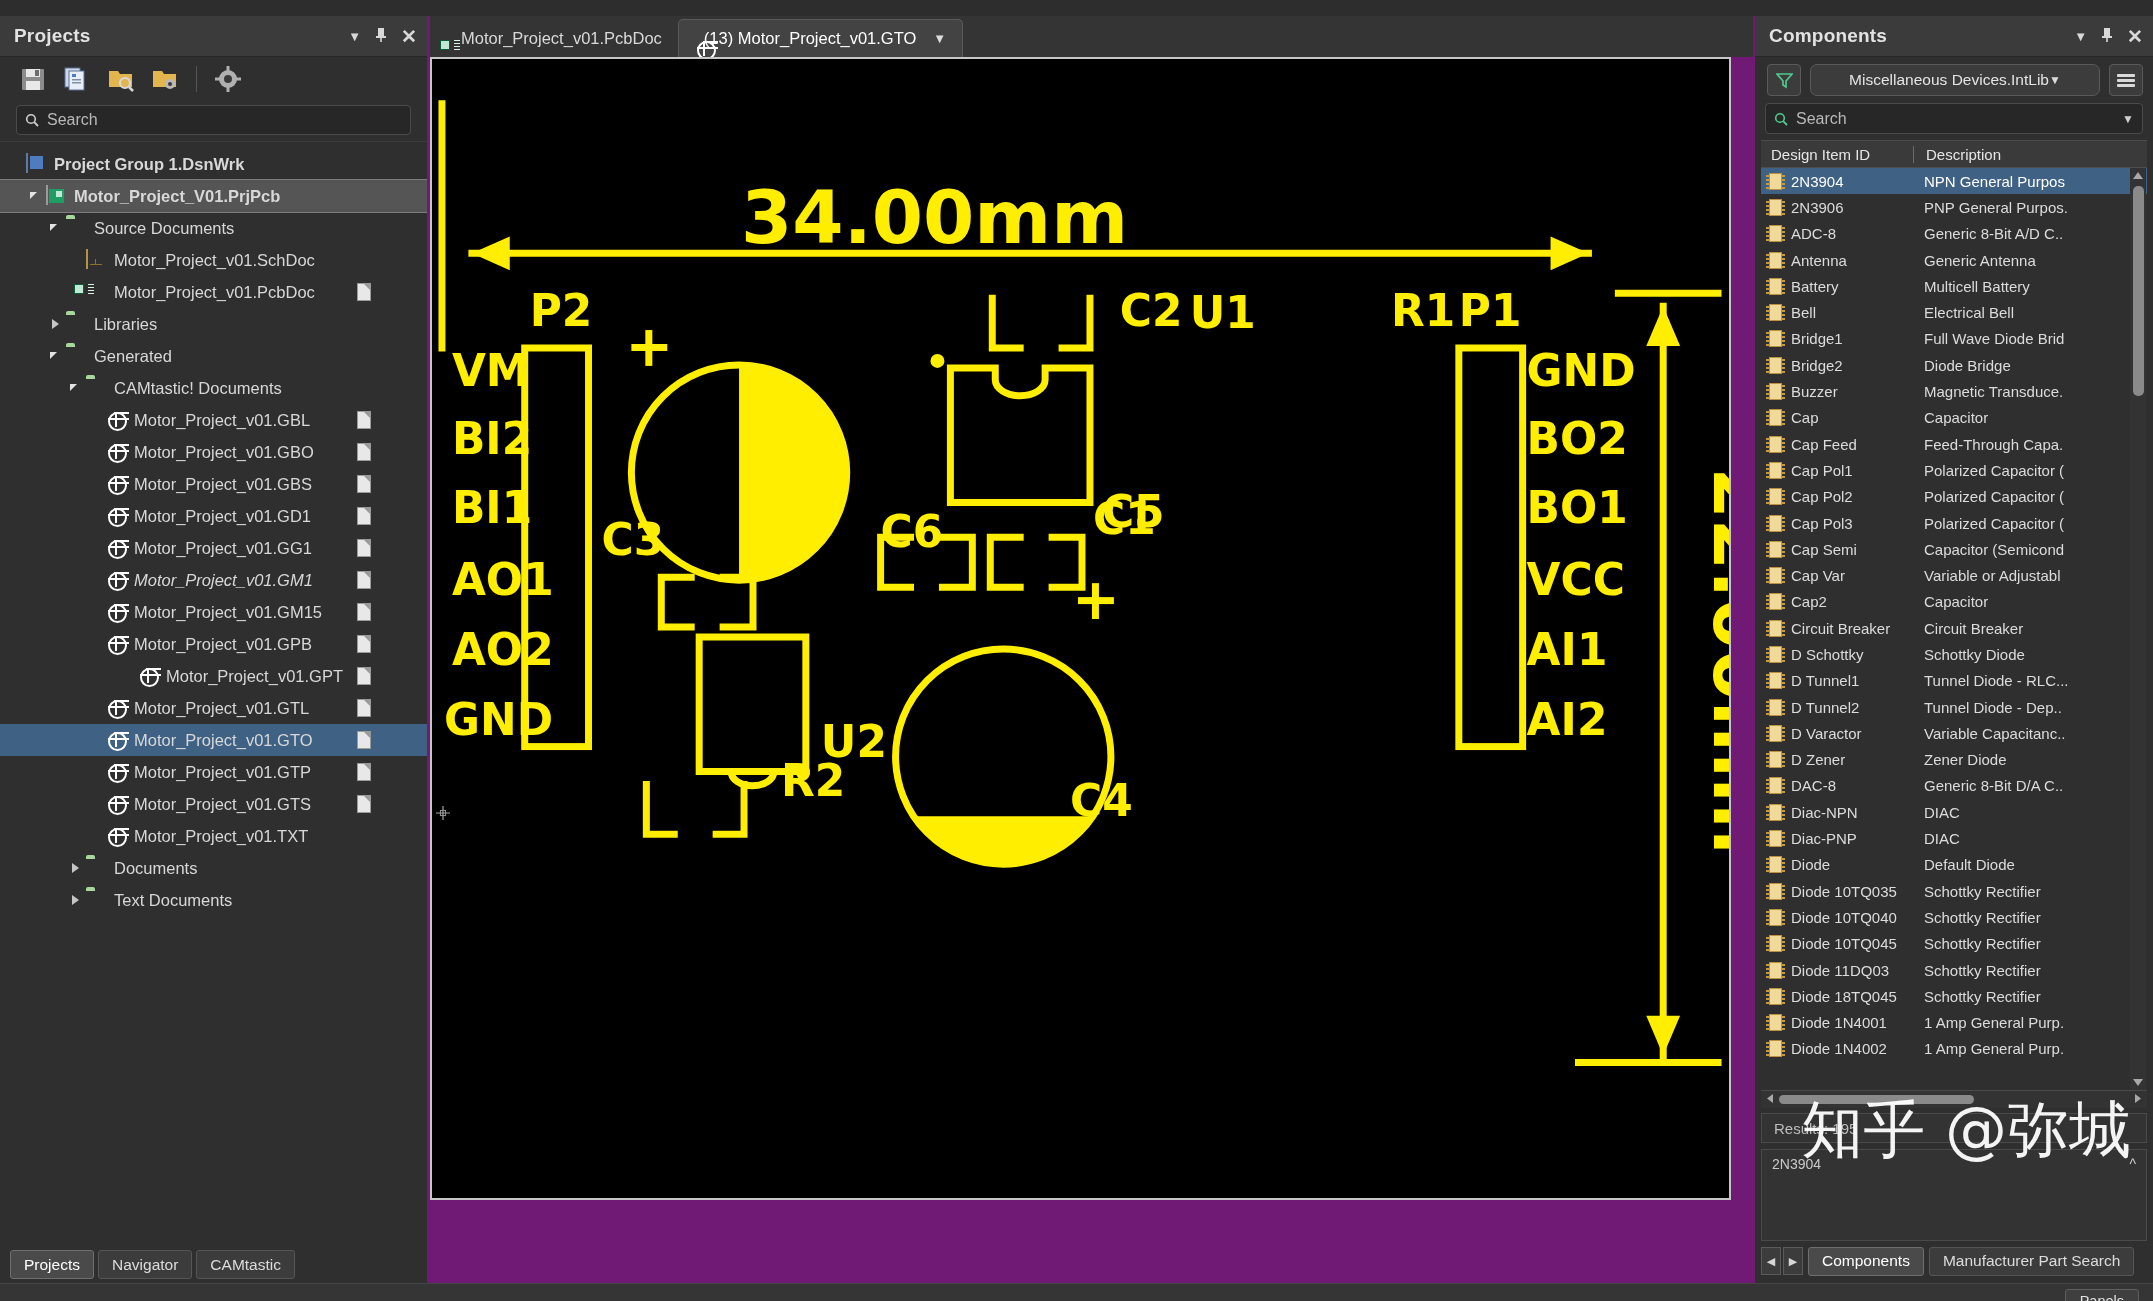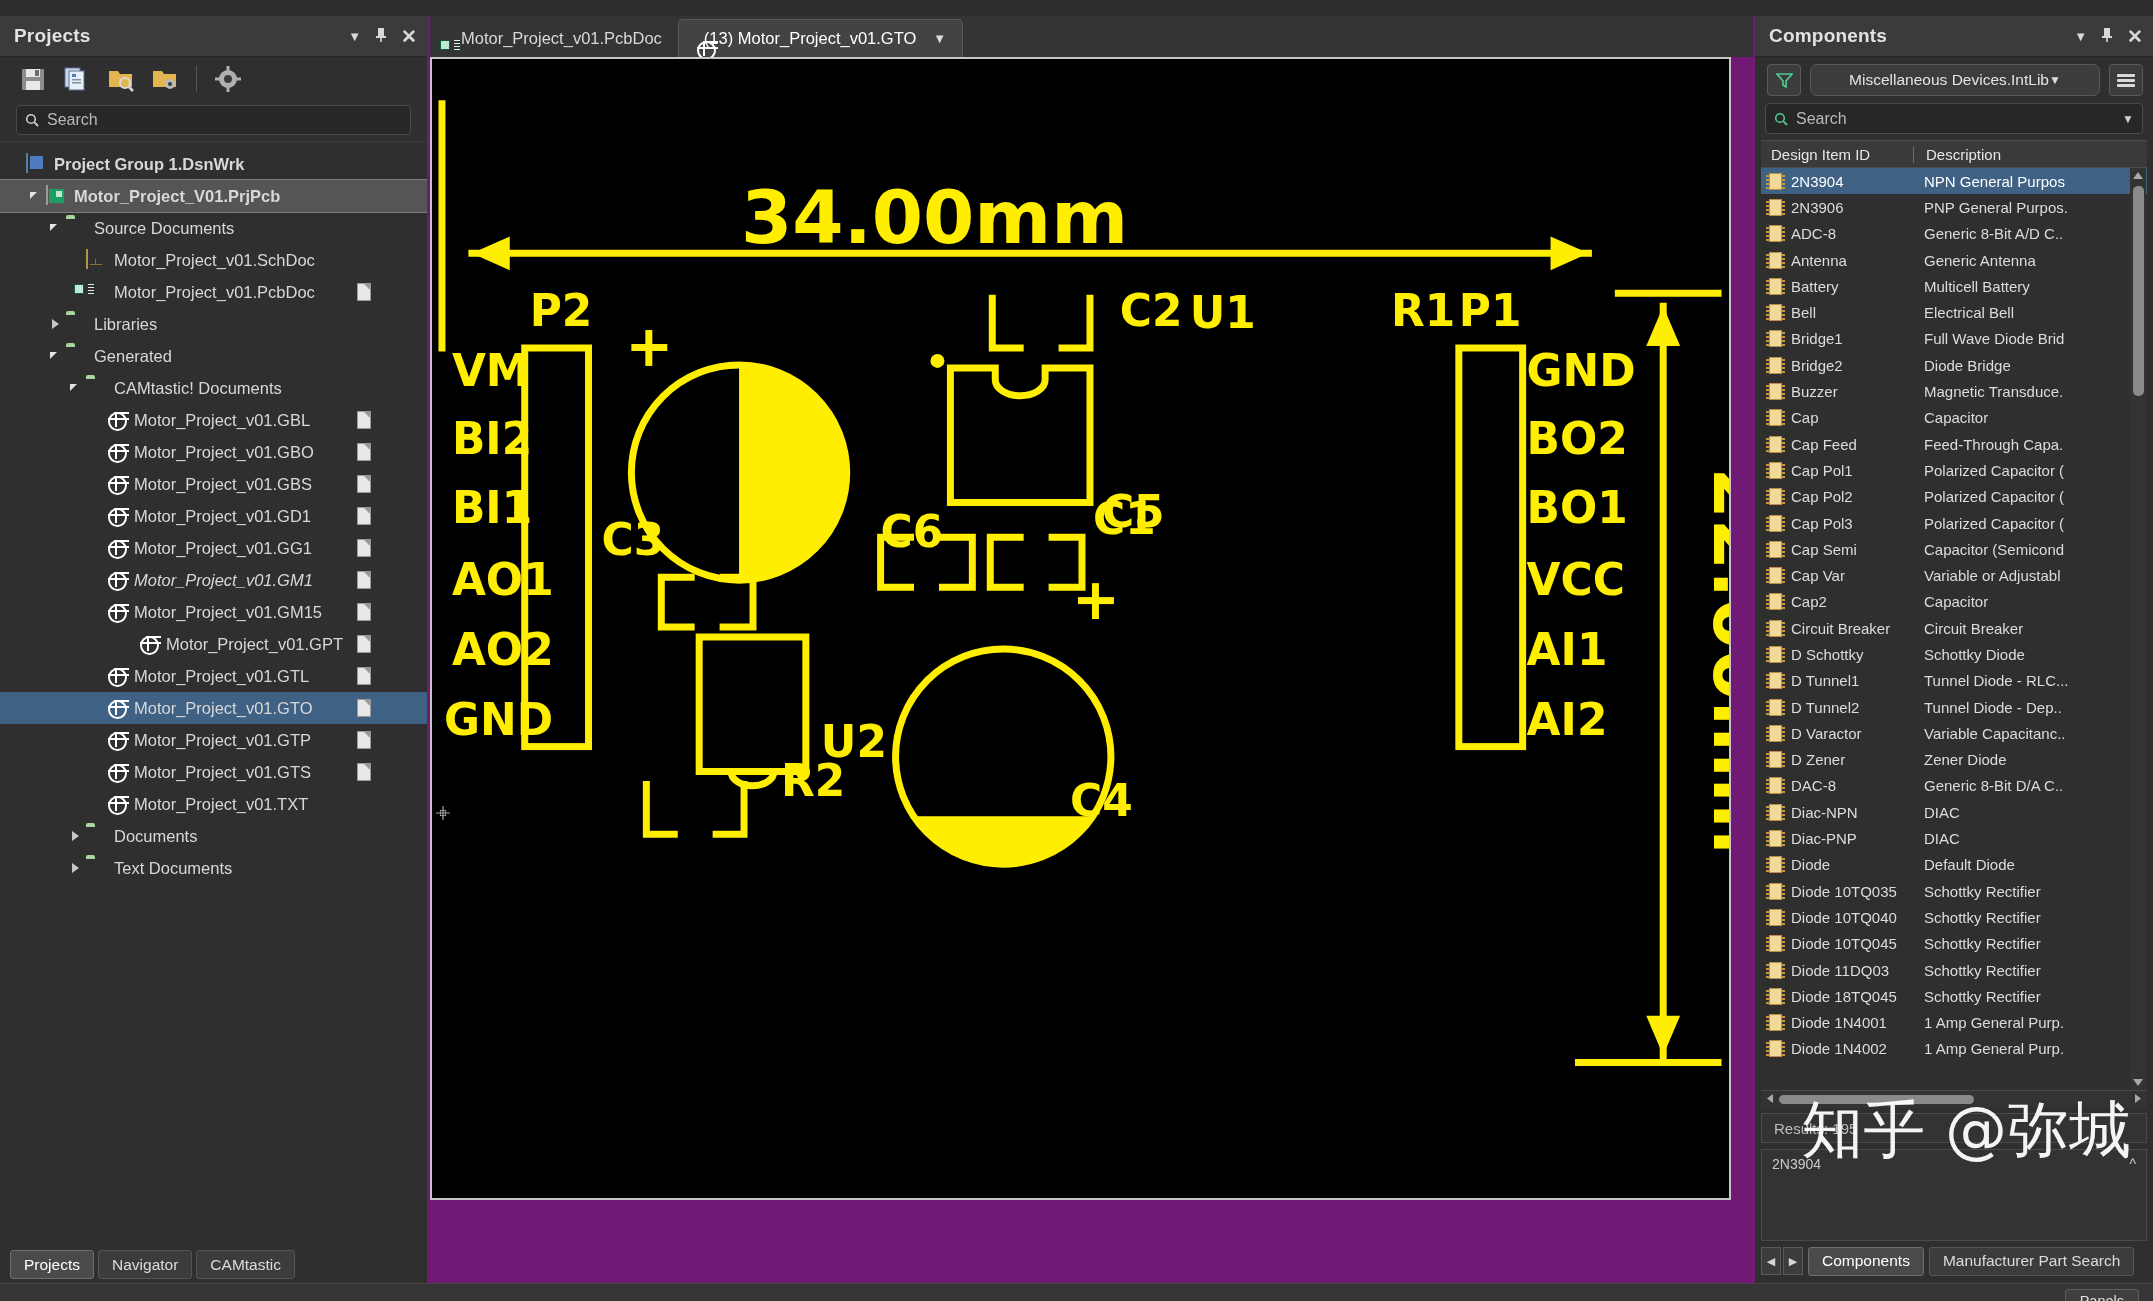--- a/index.html
+++ b/index.html
@@ -405,20 +405,26 @@
         <div class="tnode" style="padding-left: 88px; font-style: italic;">
           <span class="twist"></span>
           <span class="ico"><span class="gerber"><span class="vbar"></span></span></span>
           <span style="">Motor_Project_v01.GM1</span>
           <span class="pagebadge"></span>
         </div>
         <div class="tnode" style="padding-left: 88px;">
           <span class="twist"></span>
           <span class="ico"><span class="gerber"><span class="vbar"></span></span></span>
           <span style="">Motor_Project_v01.GM15</span>
+          <span class="pagebadge"></span>
+        </div>
+        <div class="tnode" style="padding-left: 88px;">
+          <span class="twist"></span>
+          <span class="ico"><span class="gerber"><span class="vbar"></span></span></span>
+          <span style="">Motor_Project_v01.GPB</span>
           <span class="pagebadge"></span>
         </div>
         <div class="tnode" style="padding-left: 120px;">
           <span class="twist"></span>
           <span class="ico"><span class="gerber"><span class="vbar"></span></span></span>
           <span style="">Motor_Project_v01.GPT</span>
           <span class="pagebadge"></span>
         </div>
         <div class="tnode" style="padding-left: 88px;">
           <span class="twist"></span>

